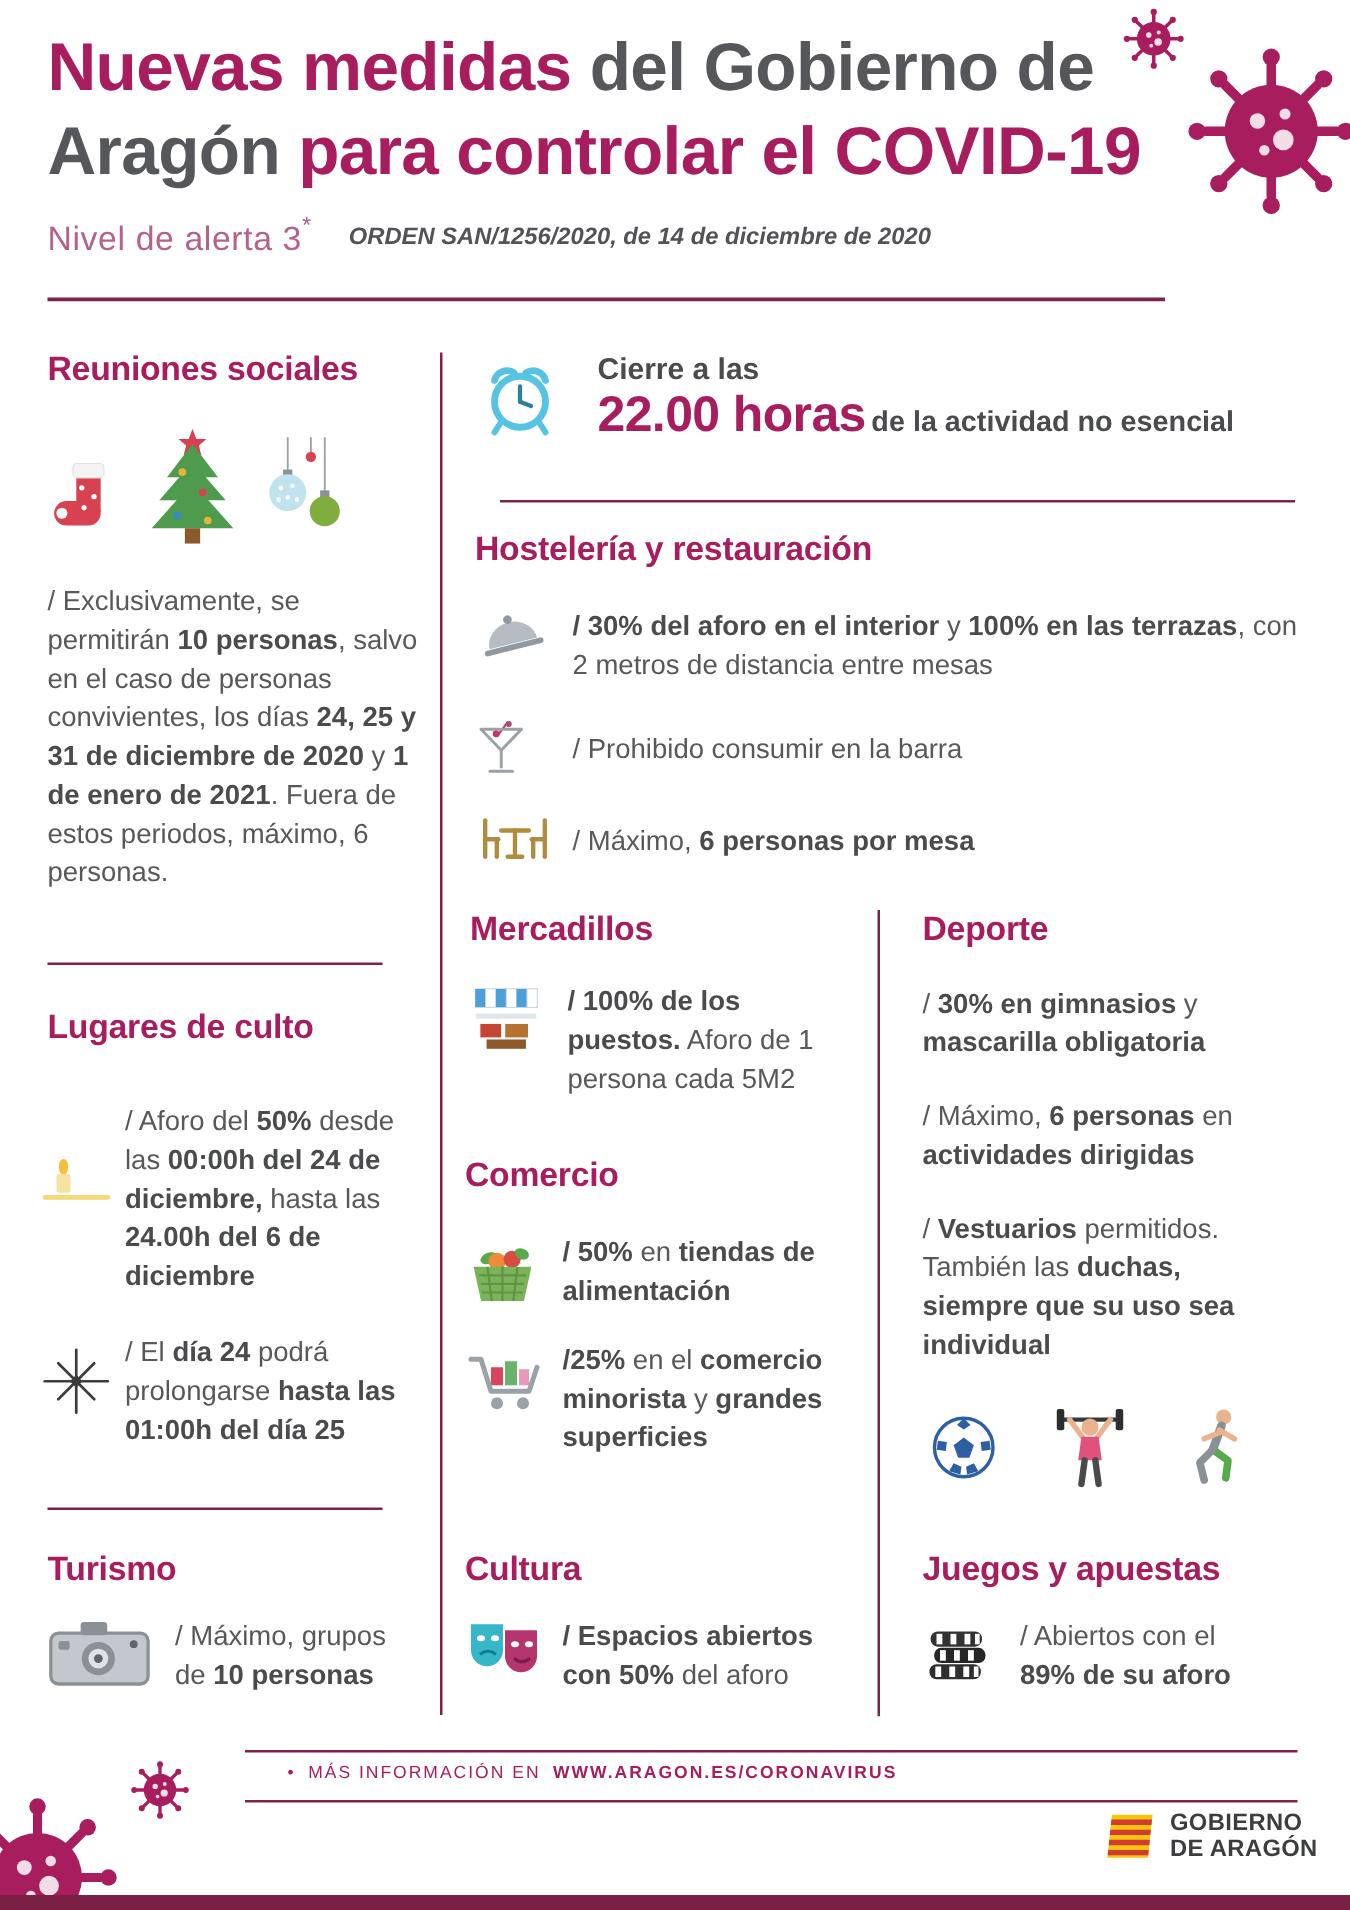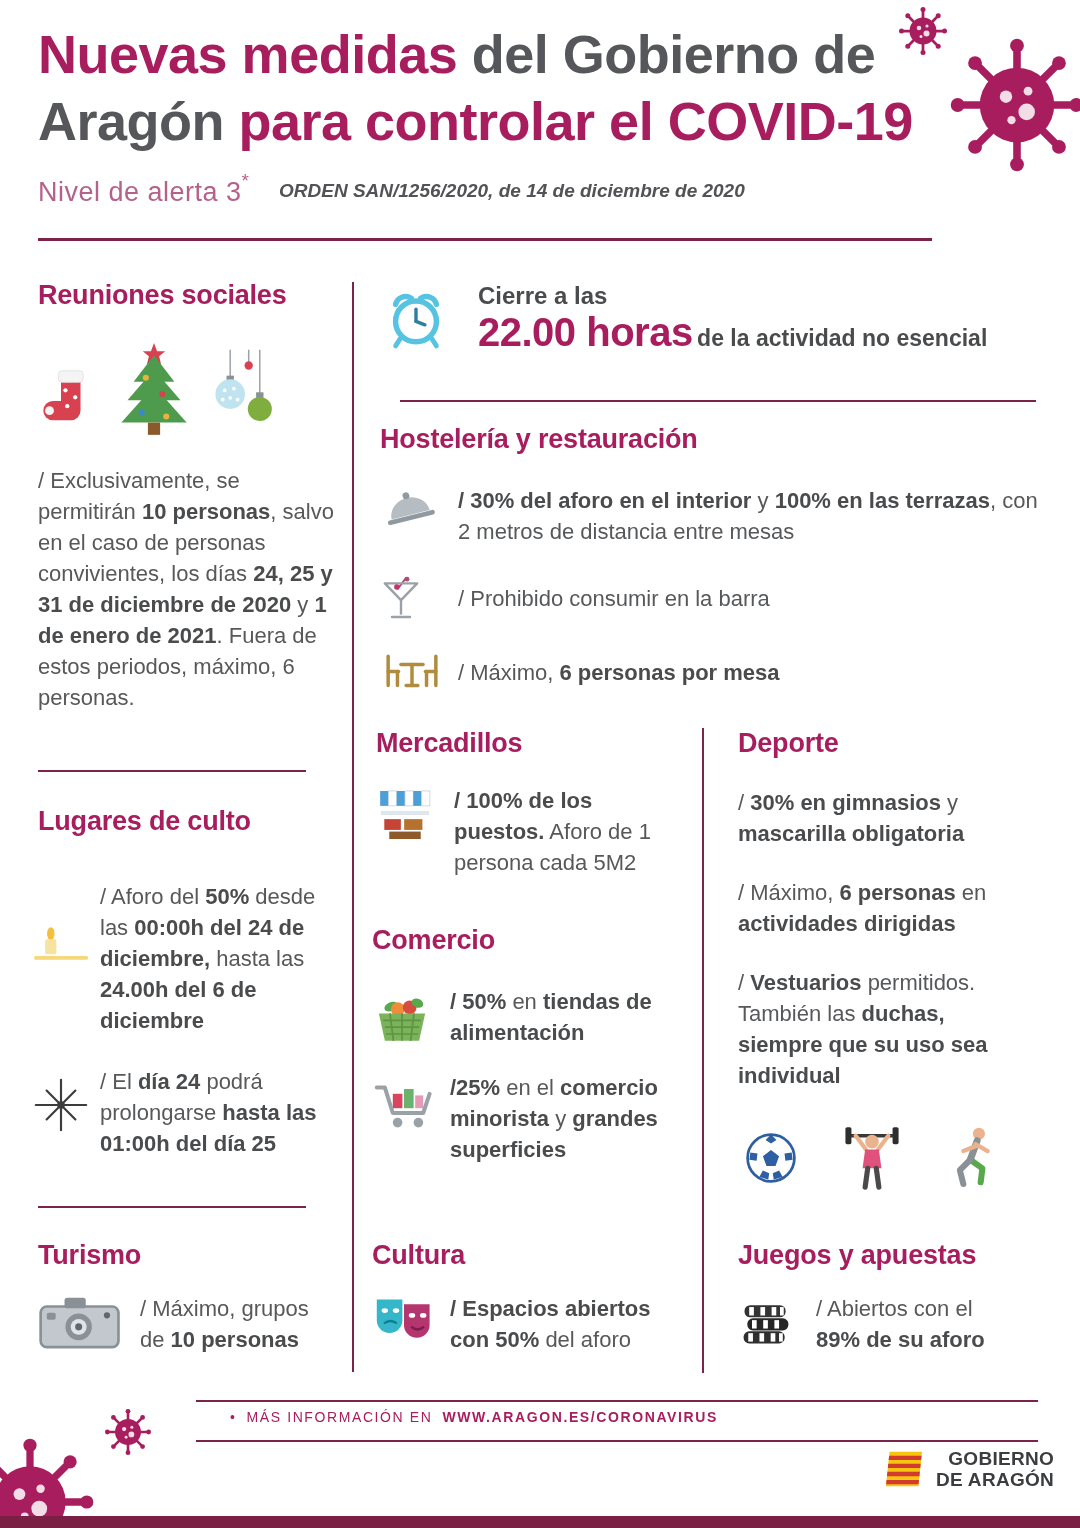--- a/index.html
+++ b/index.html
@@ -94,21 +94,21 @@
   .sec-juegos{left:738px; top:1240px; width:315px;}
   .jue-row{margin-top:22px;}
   .jue-text{width:195px;}
 
   
   .footer-rule-top{left:196px; top:1400px; width:842px;}
   .footer-rule-bottom{left:196px; top:1440px; width:842px;}
   .footer-info{left:230px; top:1409px; font-size:14px; letter-spacing:1.6px;
                color:var(--accent); display:flex; gap:10px; align-items:center;}
   .footer-info .url{font-weight:bold;}
-  .logo{left:884px; top:1448px; display:flex; gap:10px; align-items:center;text-align:right;}
+  .logo{left:884px; top:1448px; display:flex; gap:10px; align-items:center;}
   .logo-text{font-size:19px; font-weight:bold; color:#3c3d3f; line-height:1.12; letter-spacing:0.3px;}
   .bottom-bar{left:0; top:1516px; width:1080px; height:12px; background:#7a2044;}
 
   .virus-top-big{left:948px; top:30px; width:138px; height:150px;}
   .virus-top-small{left:898px; top:6px; width:50px; height:50px;}
   .virus-bot-big{left:-36px; top:1436px; width:132px; height:132px;}
   .virus-bot-small{left:104px; top:1408px; width:48px; height:48px;}
   svg{display:block;}
   .hidden-defs{position:absolute; width:0; height:0; overflow:hidden;}
 </style>

